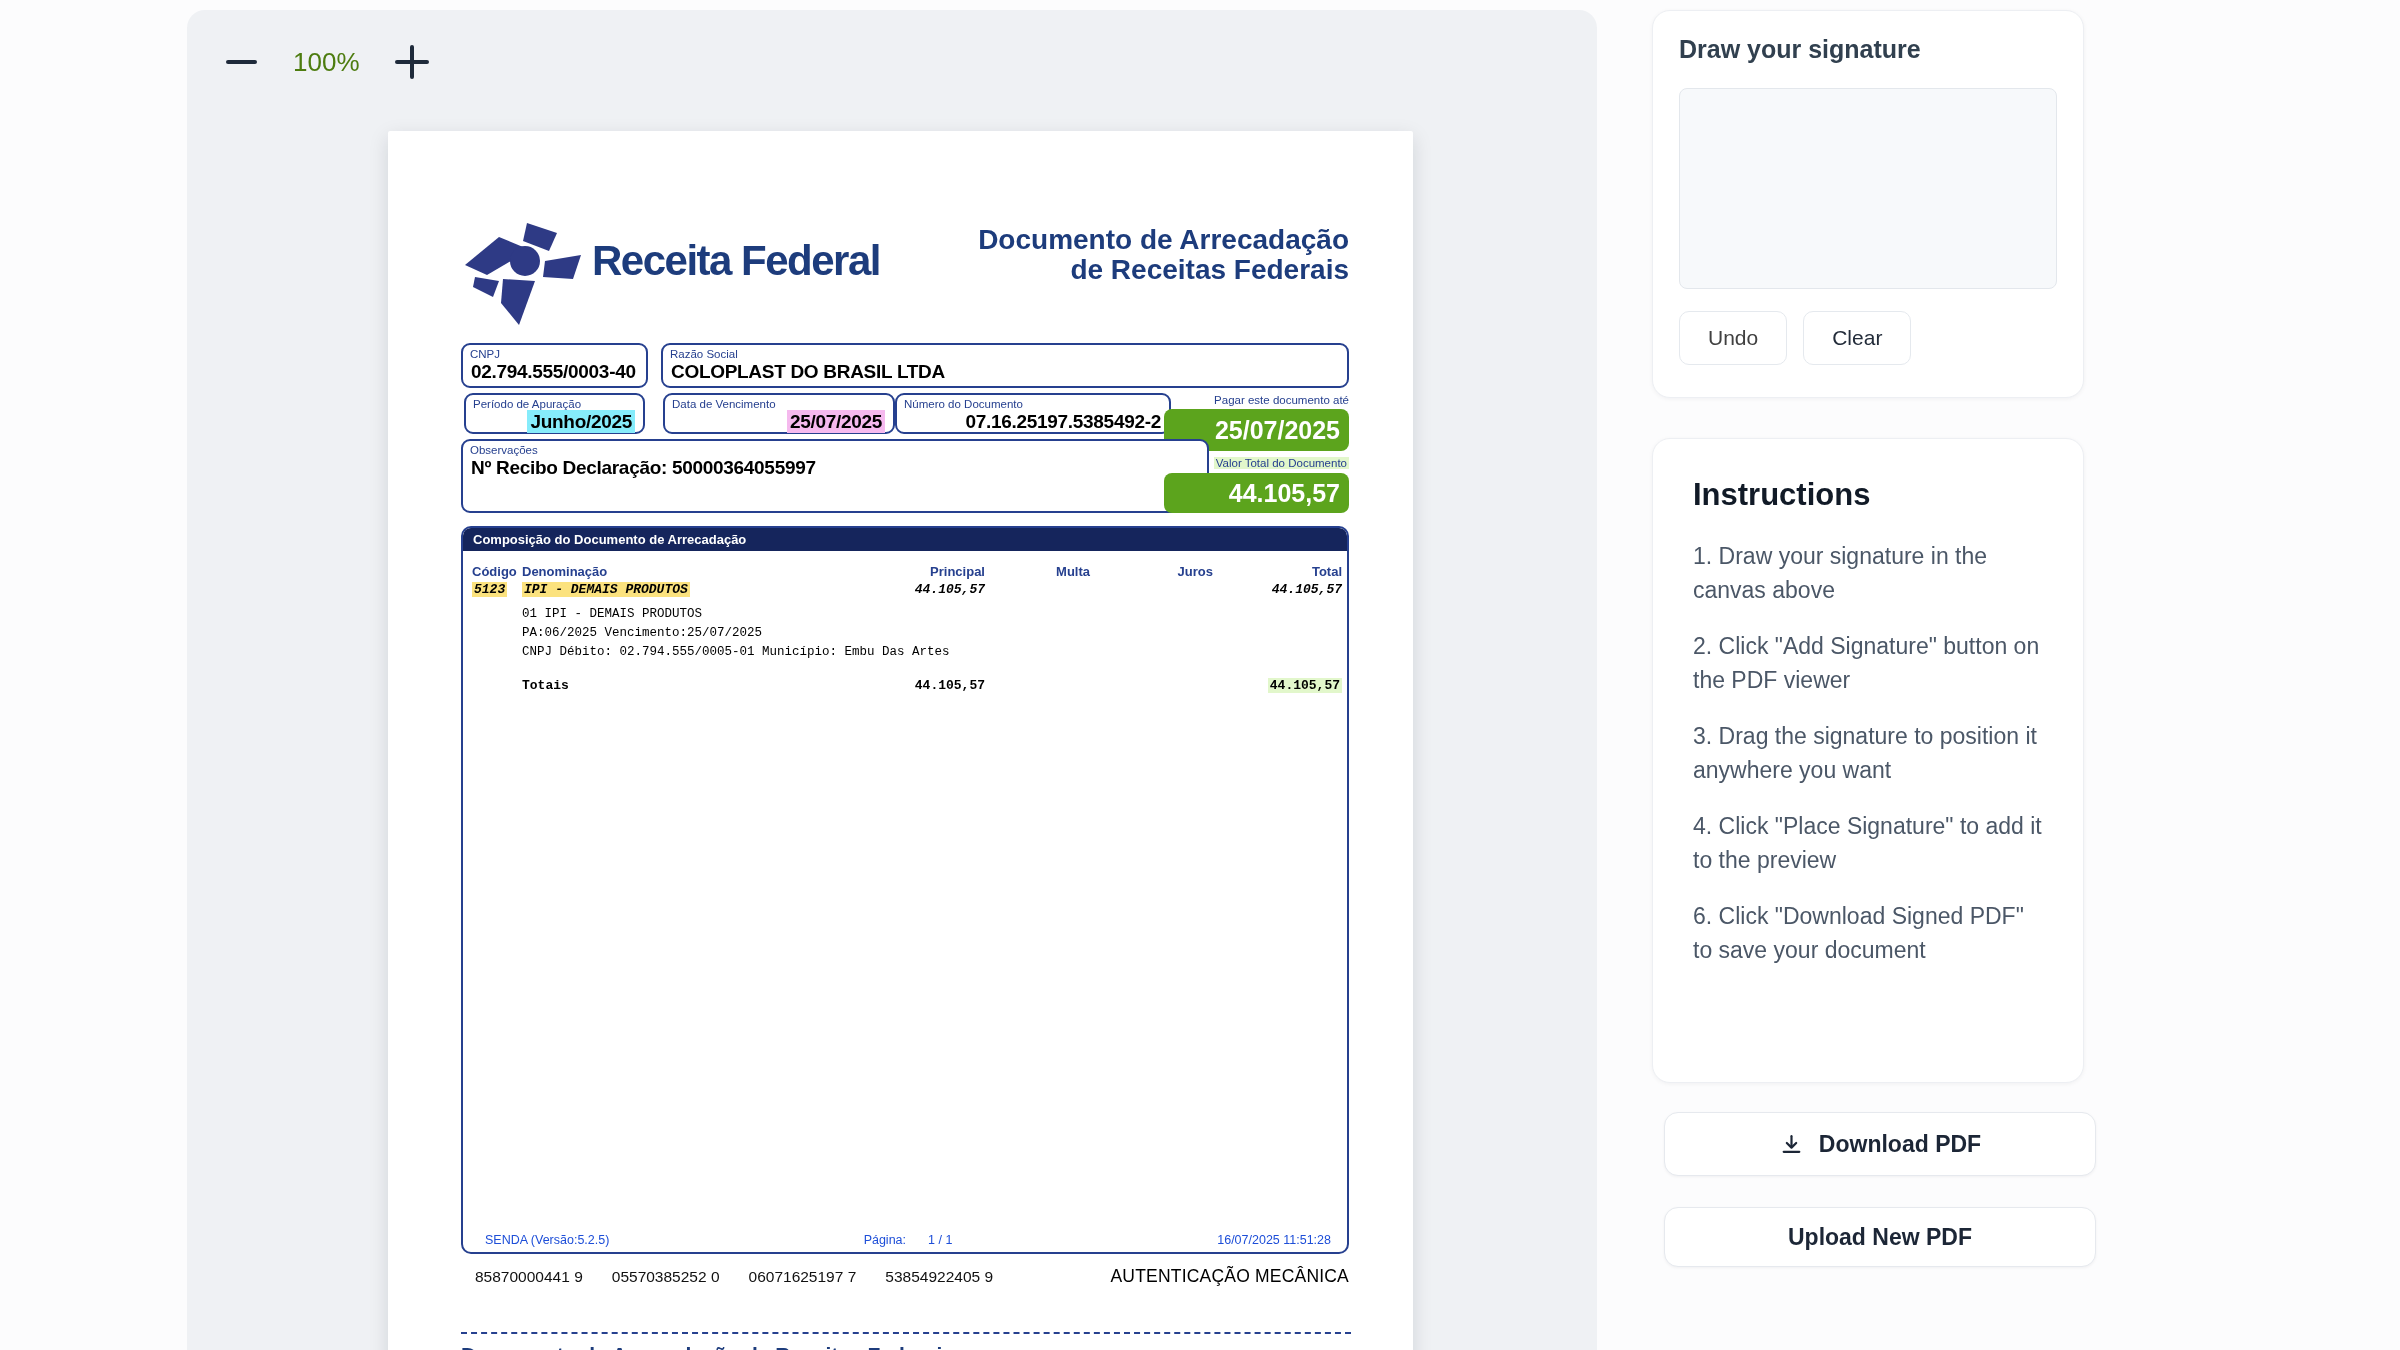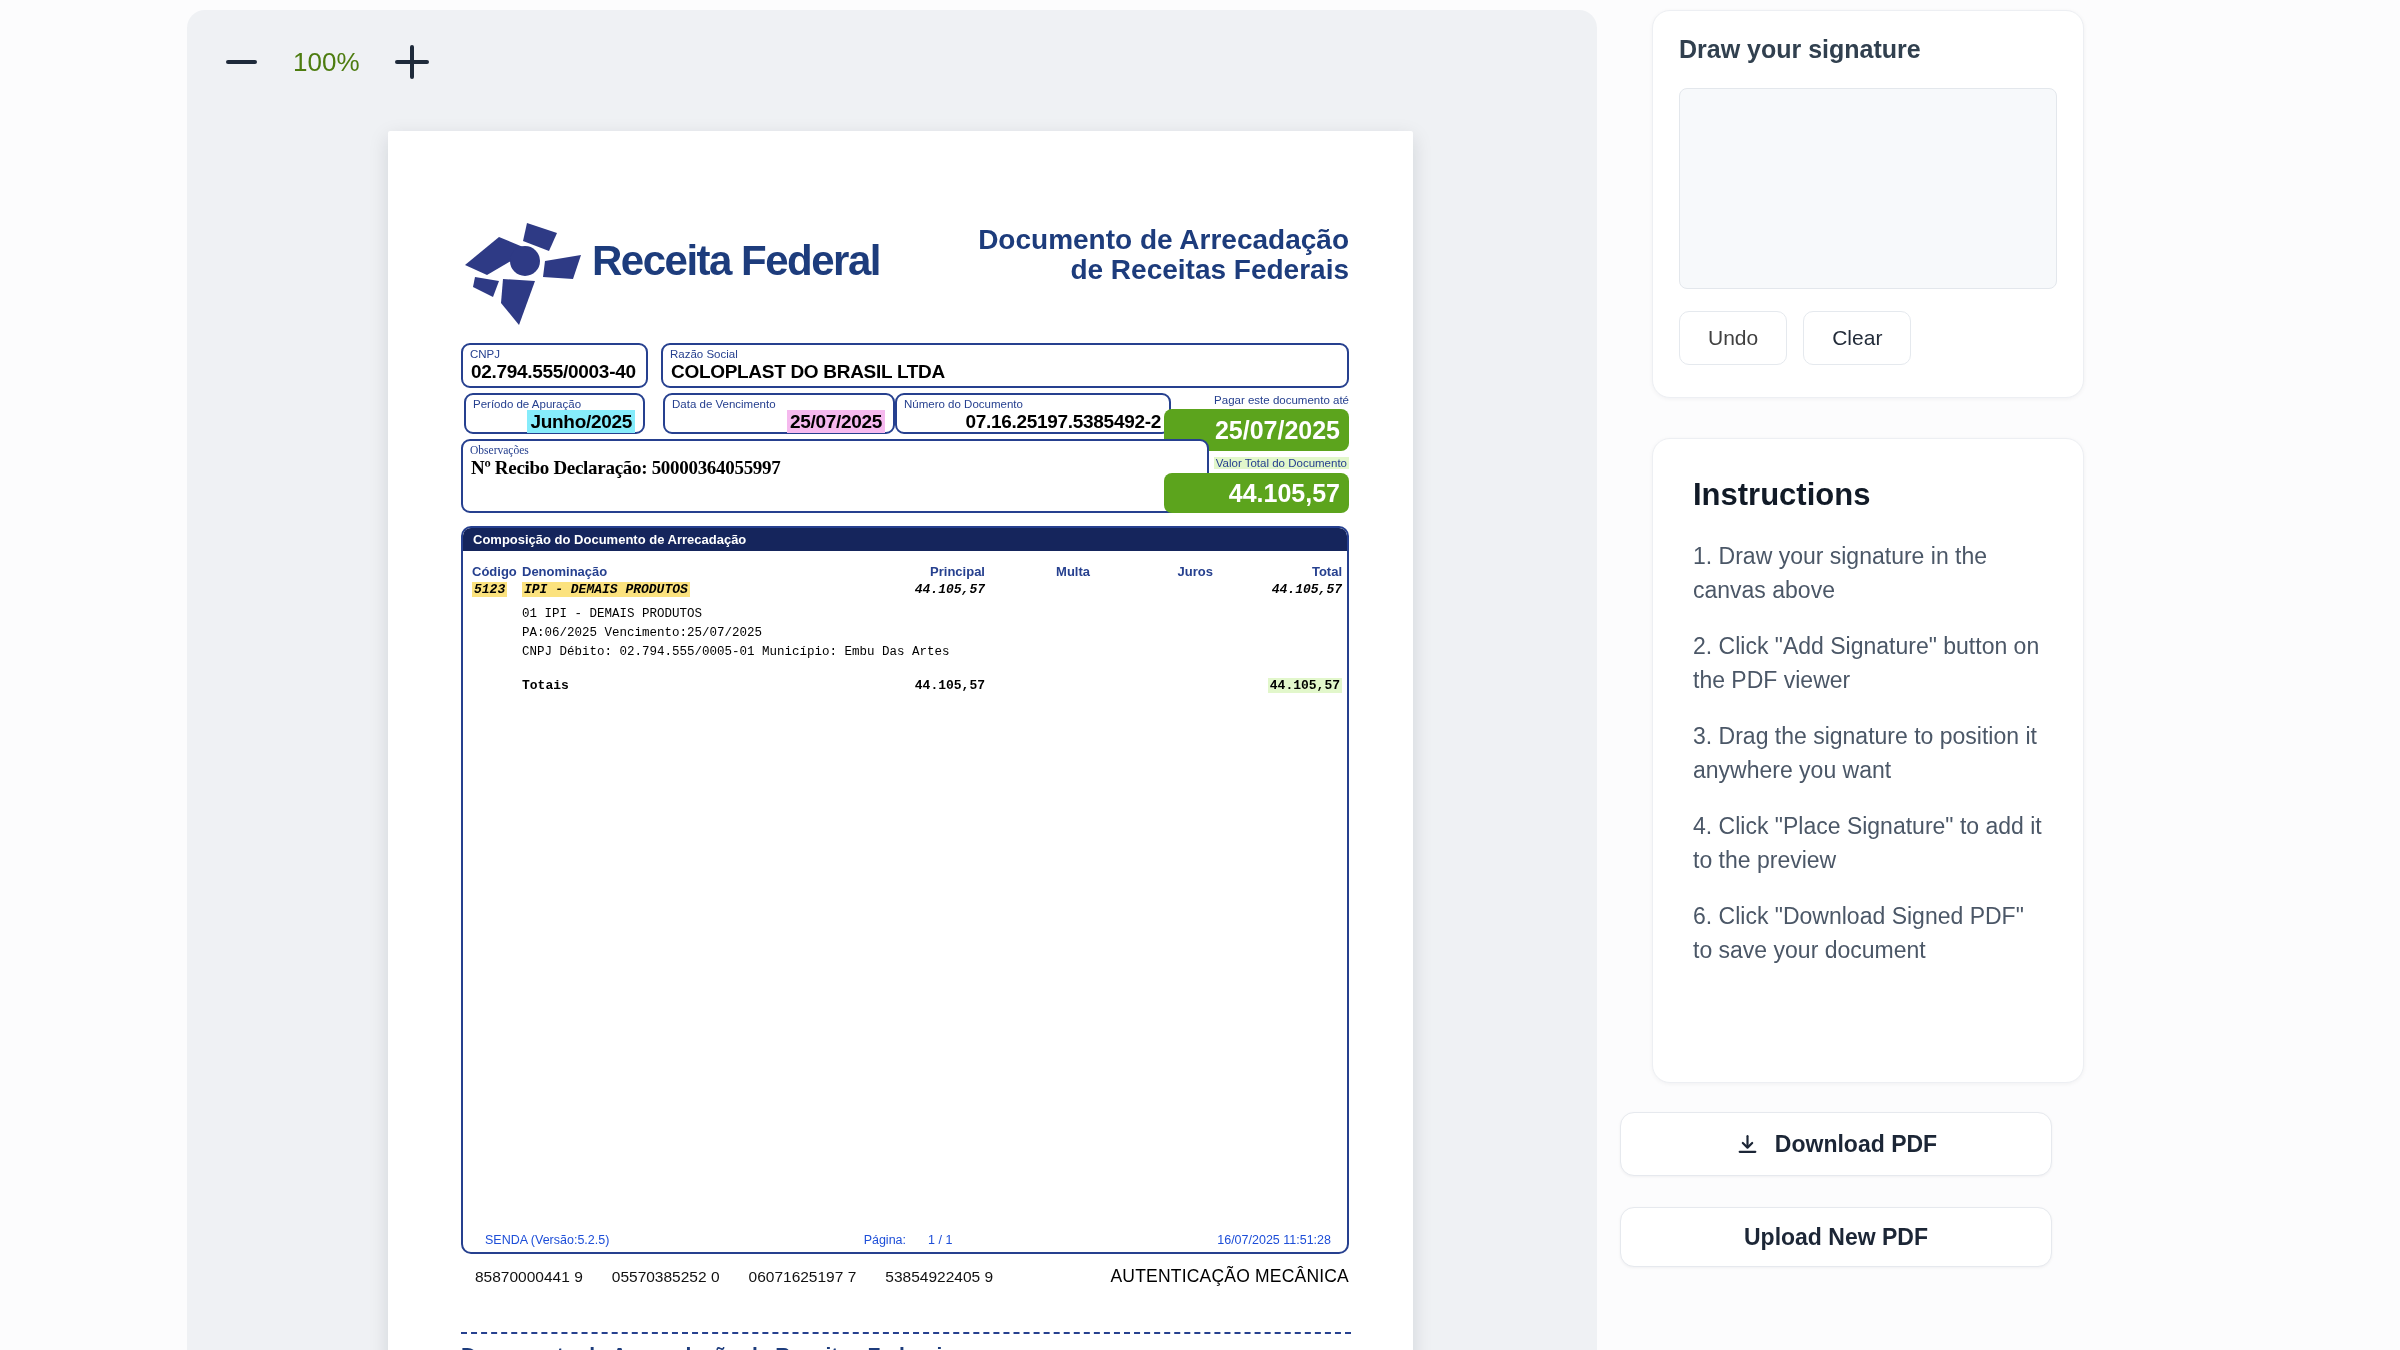--- a/index.html
+++ b/index.html
@@ -30,21 +30,21 @@
     font-weight:bold; color:var(--navy-title,#1d3c7c); }
 
   .fbox { position:absolute; border:2px solid var(--navy,#26408f); border-radius:9px; background:#fff; }
   .fbox .flabel { display:block; font-size:11.5px; color:var(--navy,#26408f); padding:3px 7px 0; line-height:13px; }
   .fbox .fvalue { display:block; font-size:19px; font-weight:bold; color:#000; padding:0 8px; letter-spacing:-0.3px; white-space:nowrap; }
   .f-cnpj    { left:73px;  top:212px; width:187px; height:45px; }
   .f-razao   { left:273px; top:212px; width:688px; height:45px; }
   .f-periodo { left:76px;  top:262px; width:181px; height:41px; }
   .f-venc    { left:275px; top:262px; width:232px; height:41px; }
   .f-numero  { left:507px; top:262px; width:276px; height:41px; }
-  .f-obs     { left:73px;  top:308px; width:748px; height:74px;font-family:Liberation Serif, serif; }
+  .f-obs     { left:73px;  top:308px; width:748px; height:74px; }
   .ra { text-align:right; }
   .hl-cyan   { background:var(--cyan,#86ecfb); padding:1px 3px; }
   .hl-pink   { background:var(--pink,#f5b9ee); padding:1px 3px; }
   .hl-yellow { background:var(--yellow,#fbe27e); padding:0 2px; }
   .hl-green  { background:var(--light-green,#e2f7cb); padding:0 2px; }
 
   .side-label { position:absolute; width:185px; text-align:right; font-size:11.5px;
     color:var(--navy,#26408f); }
   .pagar-label { left:776px; top:263px; }
   .valor-label { left:776px; top:326px; }
@@ -87,21 +87,21 @@
   .sig-actions { margin-top:22px; display:flex; gap:16px; }
   .sig-btn { height:54px; padding:0 28px; background:#fff; border:1.5px solid #e5e9ee; border-radius:10px;
     font-size:21px; font-family:"Liberation Sans", sans-serif; cursor:pointer; }
   .sig-btn.undo { color:#404040; }
   .sig-btn.clear { color:#232c3a; font-weight:500; }
 
   .instructions-card { top:438px; height:645px; padding:38px 40px; overflow:hidden; }
   .instructions-card h2 { font-size:31px; font-weight:bold; color:#111a27; margin-bottom:26px; }
   .instructions-card p { font-size:23px; line-height:34px; color:#4b5767; margin-bottom:22px; }
 
-  .wide-btn { position:absolute; left:1620px; width:432px; background:#fff; border:1.5px solid #e6e9ee;
+  .wide-btn { position:absolute; left:1664px; width:432px; background:#fff; border:1.5px solid #e6e9ee;
     border-radius:14px; box-shadow:0 1px 3px rgba(16,24,40,.05); display:flex; align-items:center;
     justify-content:center; gap:15px; font-family:"Liberation Sans", sans-serif; font-size:23px;
     font-weight:600; color:#1c2636; cursor:pointer; }
   .download-btn { top:1112px; height:64px; }
   .upload-btn   { top:1207px; height:60px; }
   .dl-icon { width:25px; height:25px; flex:0 0 auto; }
 </style>
 </head>
 <body>
 

